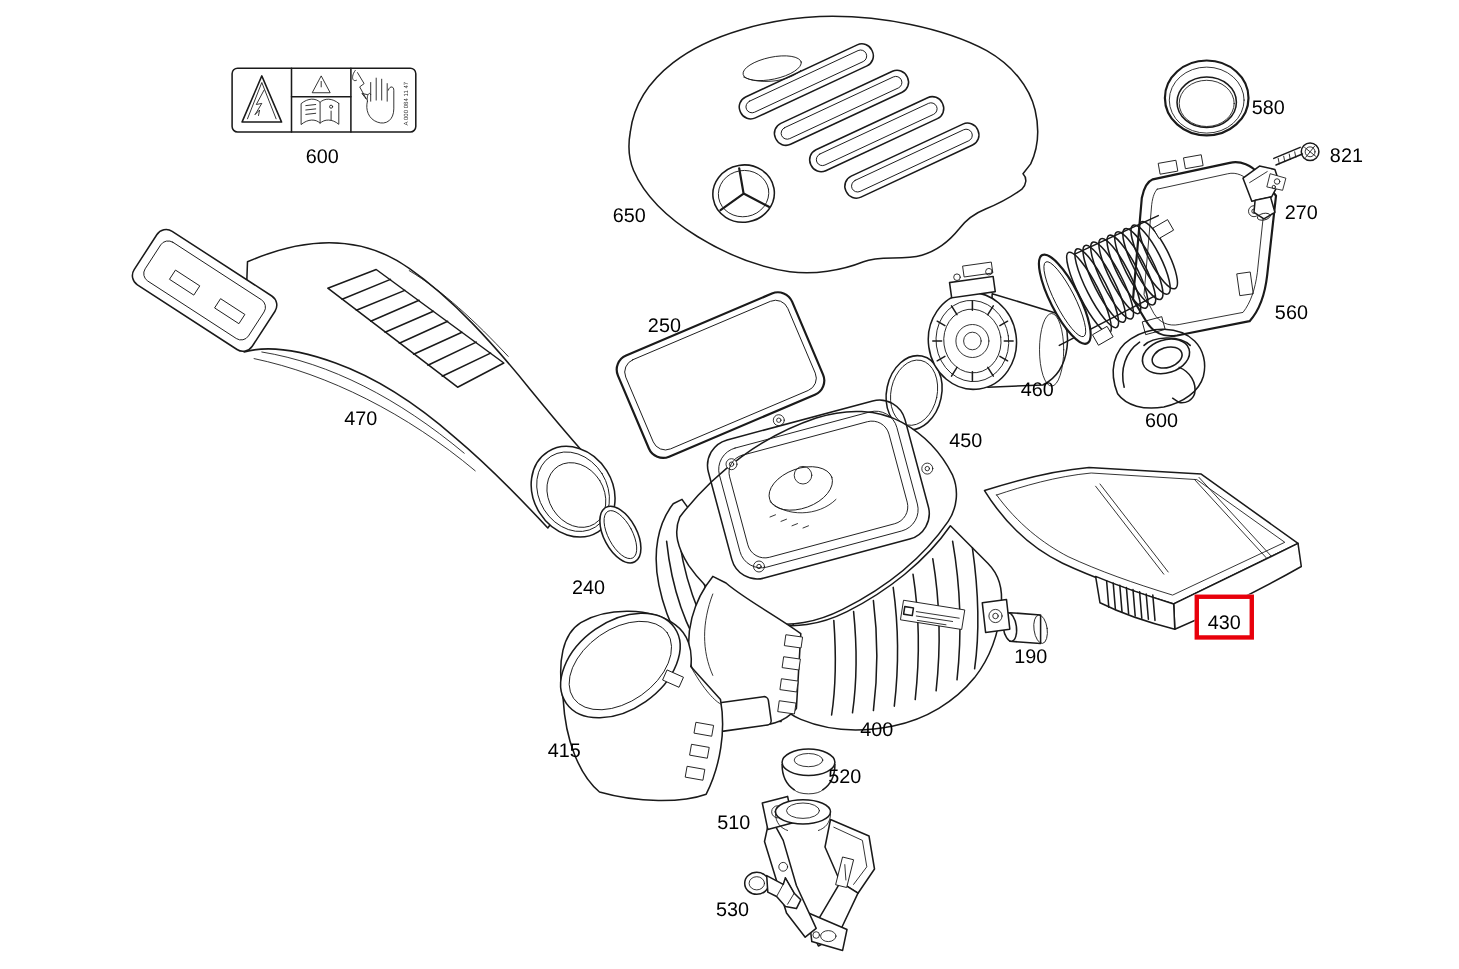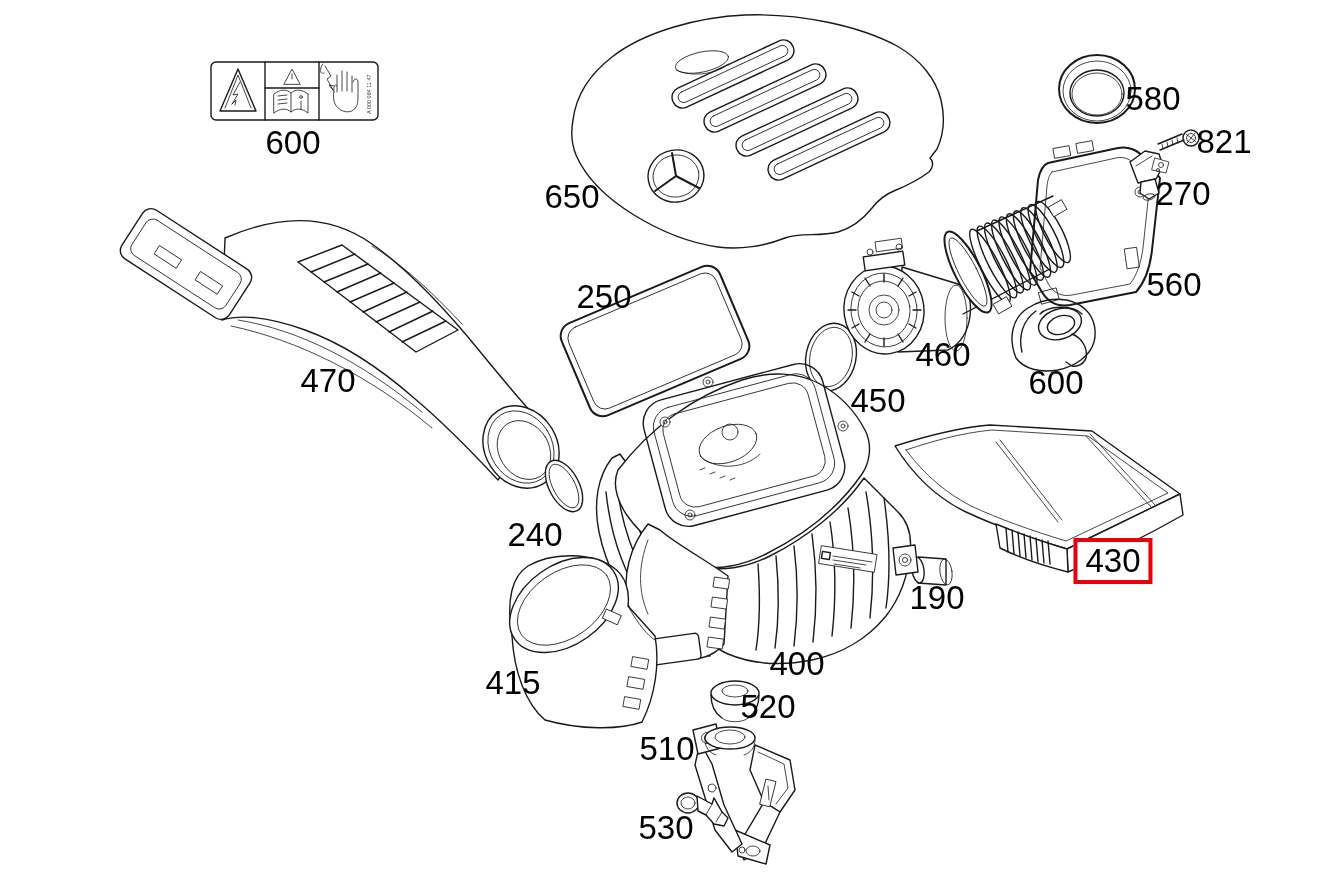--- a/index.html
+++ b/index.html
@@ -5,23 +5,23 @@
   html,body{margin:0;padding:0;background:#fff;}
   .stage{position:relative;width:1326px;height:881px;background:#fff;overflow:hidden;
          font-family:"Liberation Sans", sans-serif;}
   .art{position:absolute;left:0;top:0;}
   .art path,.art line,.art rect,.art ellipse,.art circle,.art polyline,.art polygon{
     fill:none;stroke:#1a1a1a;stroke-width:1.4;stroke-linecap:round;stroke-linejoin:round;}
   .art .w{fill:#ffffff;}
   .art .med{stroke-width:2;}
   .art .thin{stroke-width:.8;}
   .art text{stroke:none;fill:#333;}
-  .callout{position:absolute;transform:translate(-50%,-50%);font-size:33px;color:#000;
+  .callout{position:absolute;transform:translate(-50%,-50%);font-size:18px;color:#000;
            white-space:nowrap;line-height:1;}
-  .callout.highlight{border:4px solid #e8000b;background:#fff;padding:2px 8px 3px;}
+  .callout.highlight{border:4px solid #e8000b;background:#fff;padding:12px 8px 3px;}
 </style>
 </head>
 <body>
 
 <div class="stage">
 
 <svg class="art" width="1326" height="881" viewBox="0 0 1326 881">
 
   <g>
     <rect class="w" x="211" y="62" width="167" height="58" rx="5"></rect>

